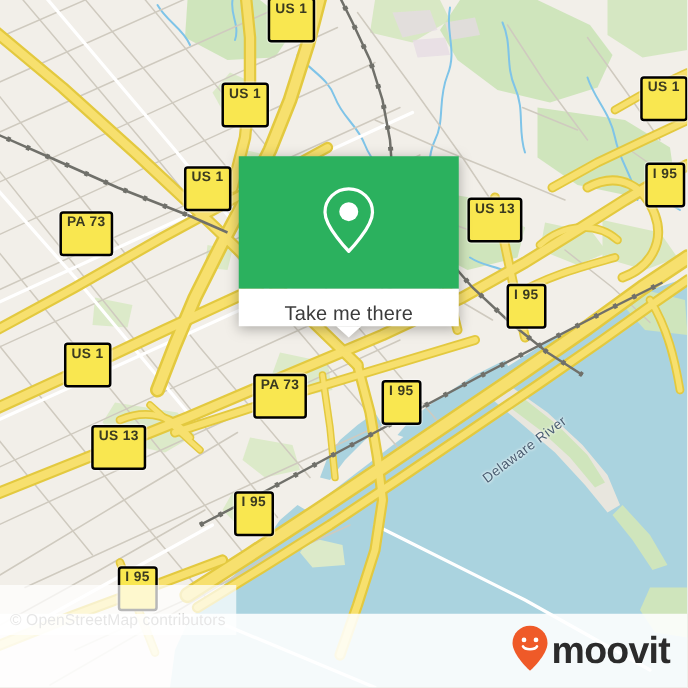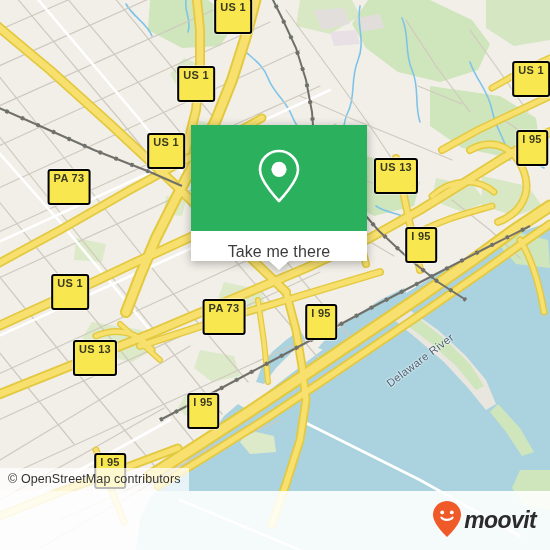--- a/index.html
+++ b/index.html
@@ -64,43 +64,43 @@
     width:0;height:0;margin-left:-10px;
     border-left:10px solid transparent;
     border-right:10px solid transparent;
     border-top:9px solid #ffffff;
   }
 
   
   #attribution{
     position:absolute;left:0;top:468px;
     background:rgba(255,255,255,.72);
-    padding:4px 8px 5px 8px;
+    padding:21px 8px 5px 8px;
     font-size:12.5px;color:#333333;
     letter-spacing:.1px;white-space:nowrap;
   }
 
   
   #bottombar{
     position:absolute;left:0;top:491px;width:550px;height:59px;
     background:rgba(255,255,255,.88);
     display:flex;align-items:center;
   }
   #address{
     position:absolute;left:20px;top:50%;transform:translateY(-50%);
     font-size:17.5px;color:#2f2f2f;letter-spacing:.1px;white-space:nowrap;
   }
   #brand{
     position:absolute;right:14px;top:50%;transform:translateY(-50%);
     display:flex;align-items:center;gap:2px;
   }
   #brand-pin{display:block;}
   #brand-word{
-    font-size:23px;font-weight:bold;color:#2b2b2b;
-    letter-spacing:-.6px;line-height:31px;font-style:italic;
+    font-size:30px;font-weight:bold;color:#2b2b2b;
+    letter-spacing:-.6px;line-height:31px;
   }
 </style>
 </head>
 <body>
 
 <div id="app">
 
   <div id="map">
     <svg viewBox="0 0 550 550" xmlns="http://www.w3.org/2000/svg">
       <defs>

